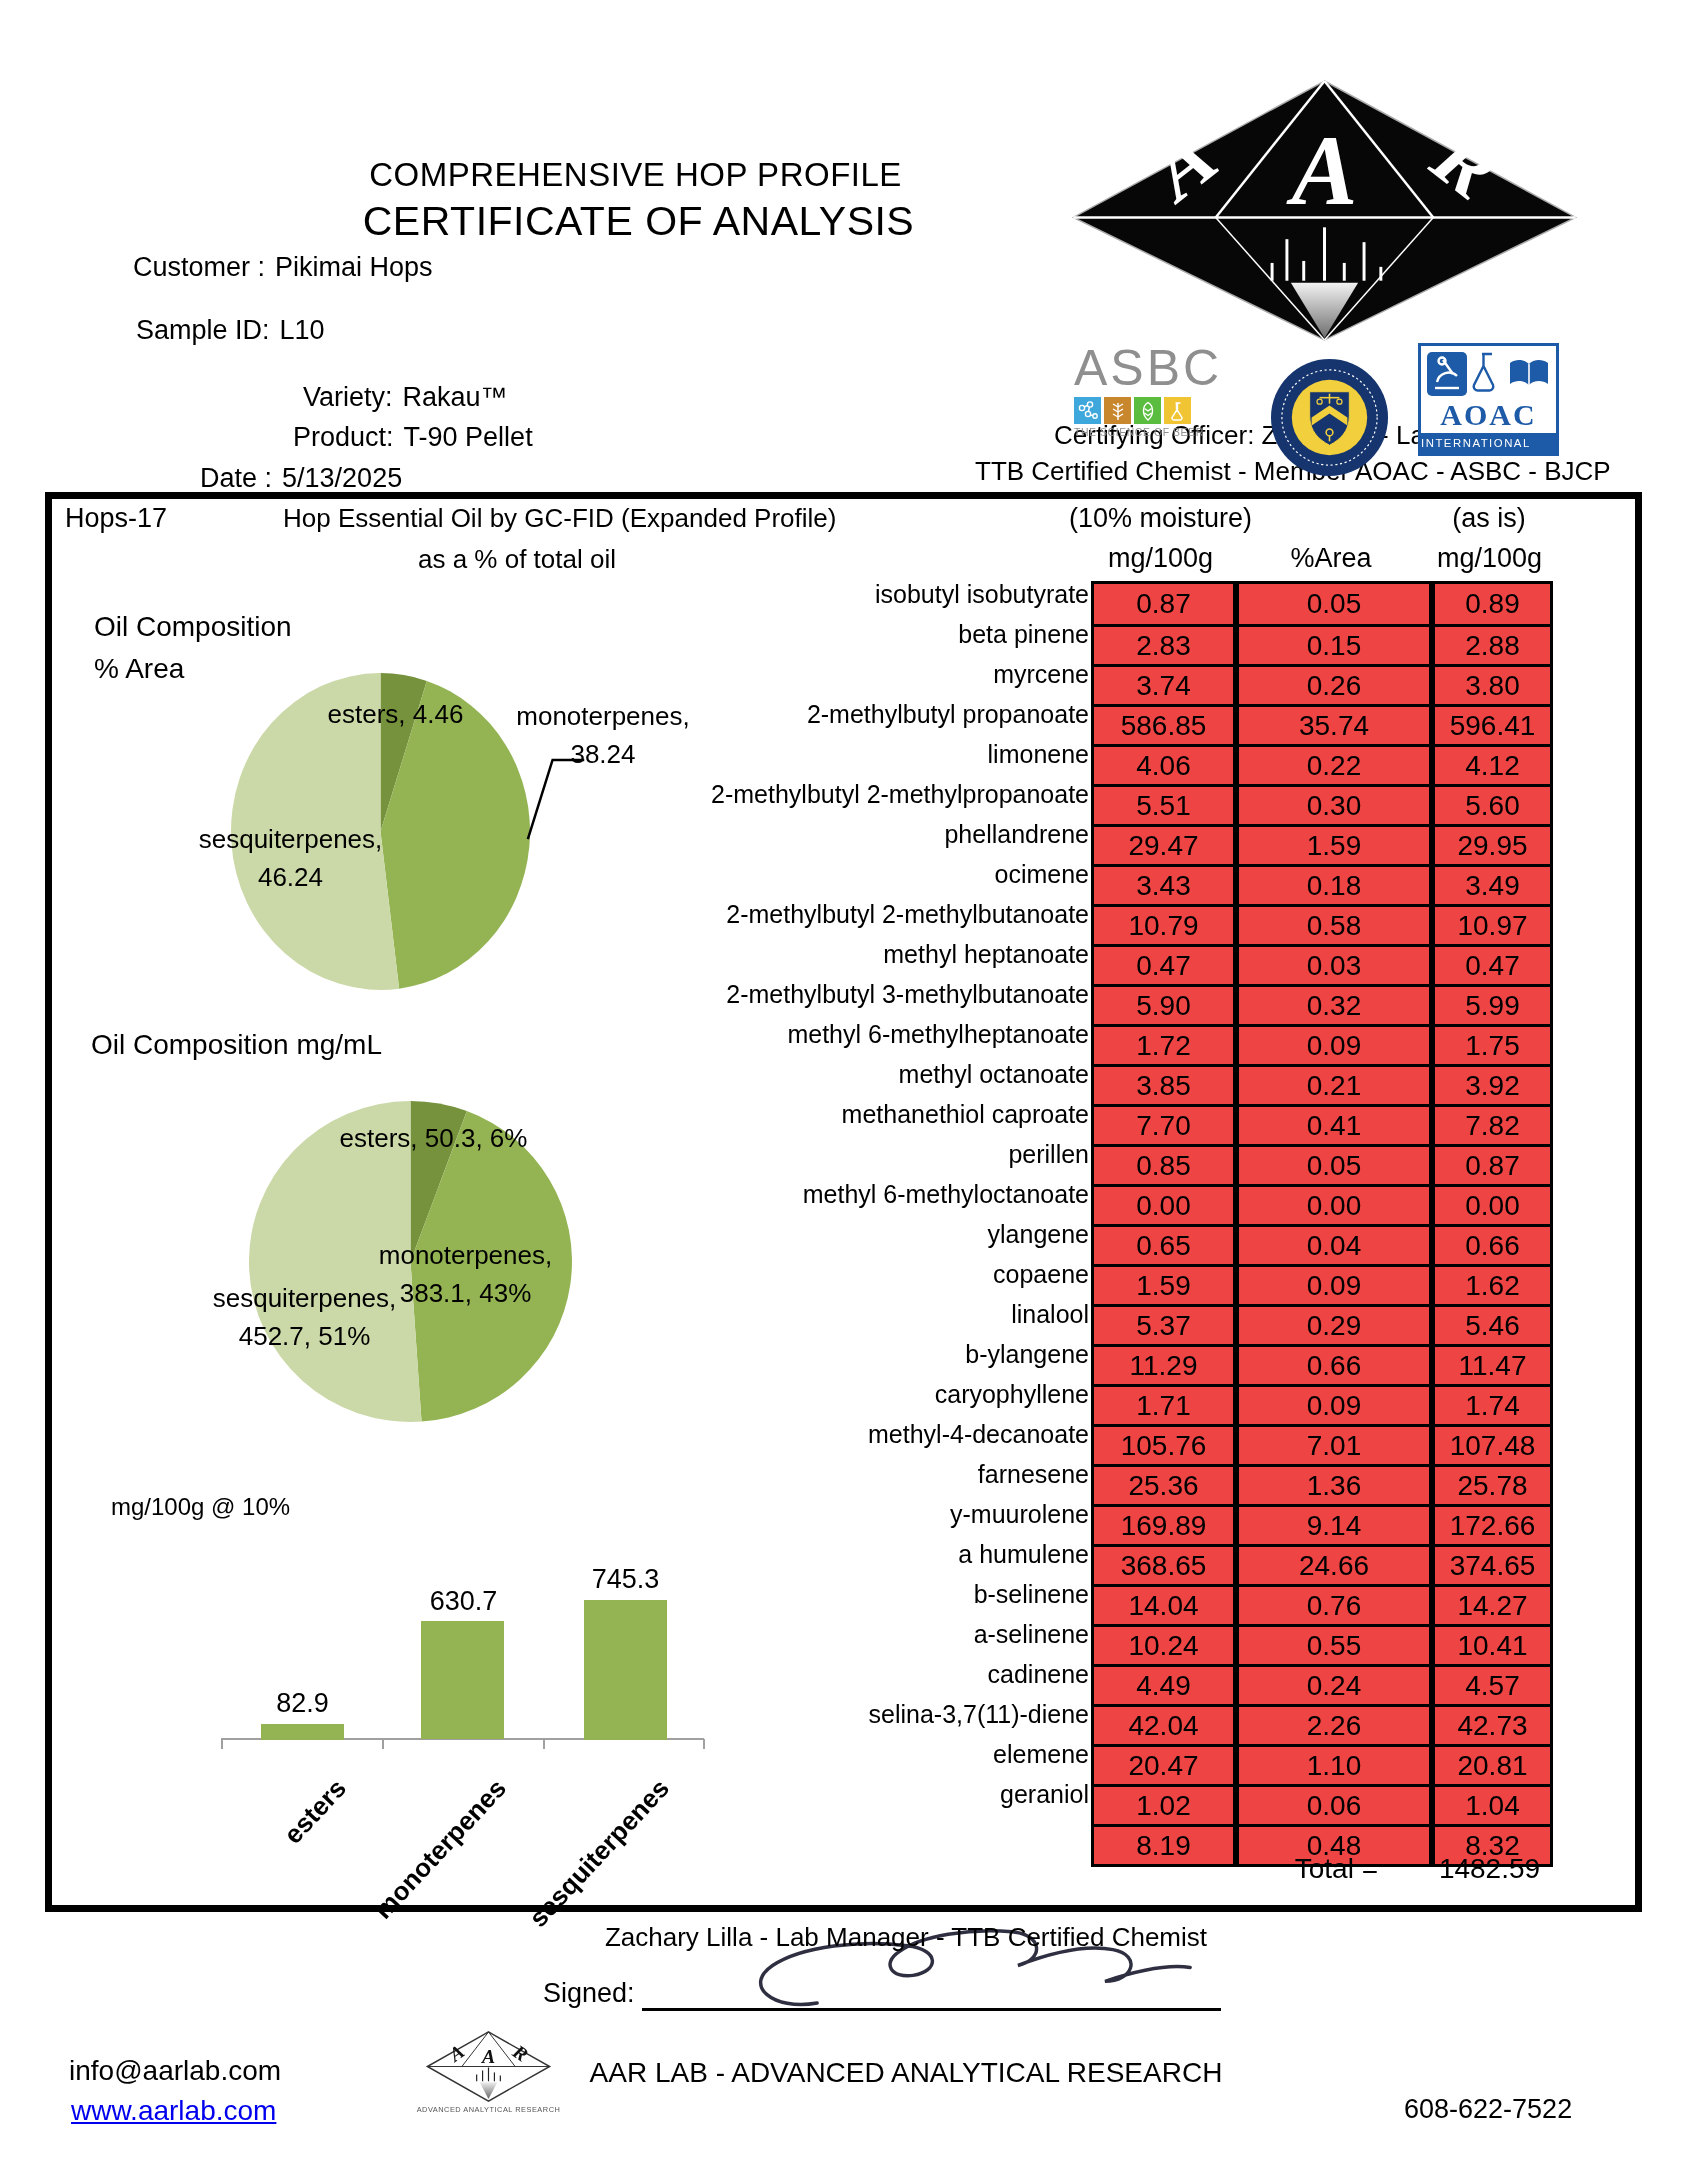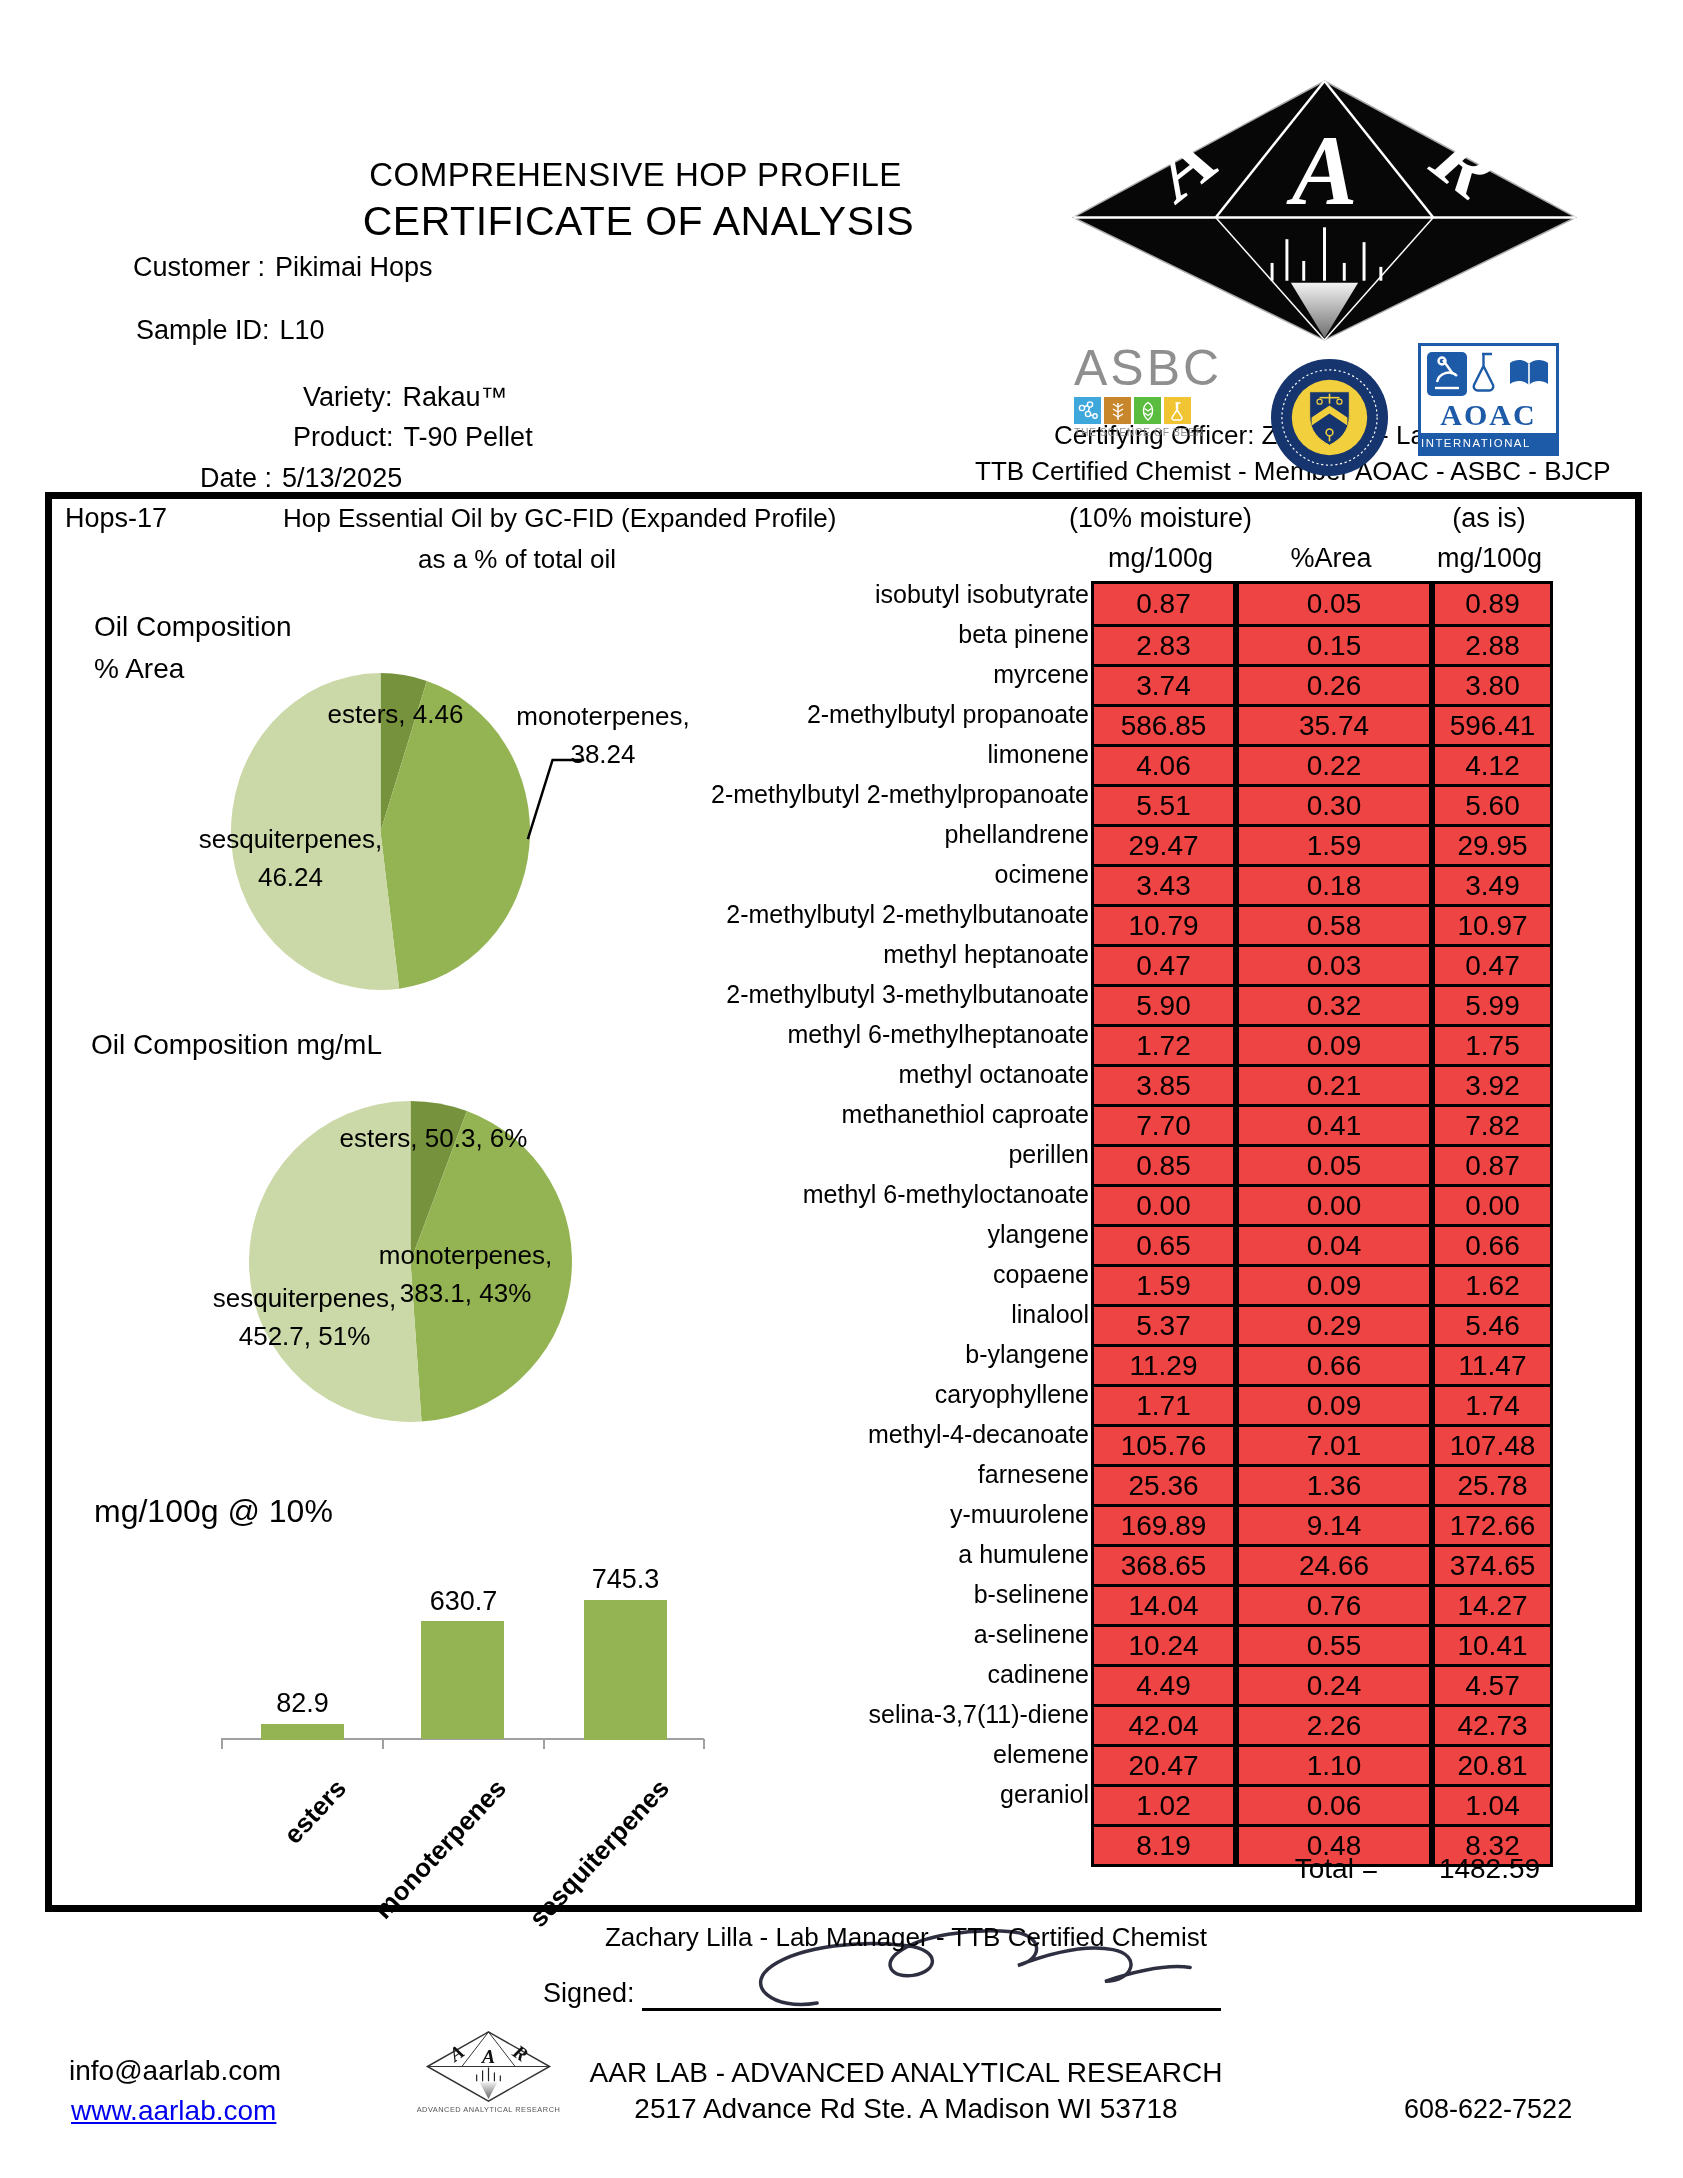--- a/index.html
+++ b/index.html
@@ -64,21 +64,21 @@
   .pie-svg{position:absolute;}
   .pie-label{position:absolute;text-align:center;font-size:26px;line-height:38px;}
   .p1-esters{left:257px;top:695px;width:277px;}
   .p1-mono{left:504px;top:697px;width:198px;}
   .p1-sesq{left:152px;top:820px;width:277px;}
   .p2-esters{left:295px;top:1119px;width:277px;}
   .p2-mono{left:327px;top:1236px;width:277px;}
   .p2-sesq{left:166px;top:1279px;width:277px;}
   .leader{left:515px;top:750px;}
   .bar-chart{left:59px;top:1485px;width:693px;height:426px;}
-  .bar-title{position:absolute;left:35px;top:8px;font-size:32px;white-space:nowrap;}
+  .bar-title{position:absolute;left:52px;top:8px;font-size:24px;white-space:nowrap;}
   .bar-axis{position:absolute;left:162px;top:253px;width:483px;border-top:2px solid #a0a0a0;}
   .bar-tick{position:absolute;top:254px;width:2px;height:10px;background:#a0a0a0;}
   .bar{position:absolute;}
   .bar-val{position:absolute;width:119px;text-align:center;font-size:27px;}
   .bar-cat{position:absolute;width:277px;text-align:right;font-size:26px;font-weight:700;
            transform:rotate(-47deg);transform-origin:100% 0;white-space:nowrap;}
   
   .signed-label{left:543px;top:1978px;font-size:27px;}
   .sig-svg{left:624px;top:1916px;}
   .sig-line{left:642px;top:2008px;width:579px;border-top:3px solid #000;}
@@ -428,21 +428,20 @@
       <div class="bar-cat" style="left: 317px; top: 288px;">sesquiterpenes</div>
     </div>
 
   <div class="abs signed-label">Signed:</div>
   <svg class="abs sig-svg" width="594" height="94" viewBox="0 0 600 95">
     <path d="M195,88 C150,96 120,70 150,50 C180,30 240,24 286,30 C320,34 318,56 292,60 C270,63 260,48 278,36 C300,20 350,12 392,16 C424,19 424,44 398,50 C424,40 462,28 494,34 C524,40 514,66 486,66 C510,58 546,48 572,52" fill="none" stroke="#2F2F42" stroke-width="3.5" stroke-linecap="round"></path>
   </svg>
   <div class="abs sig-line"></div>
   <div class="abs f-center f-line1">Zachary Lilla - Lab Manager - TTB Certified Chemist</div>
   <div class="abs f-center f-line2">AAR LAB - ADVANCED ANALYTICAL RESEARCH</div>
-  <div class="abs f-center f-line3">2517 Advance Rd Ste. A Madison WI 53718</div>
   <div class="abs f-email">info@aarlab.com</div>
   <a class="abs f-web" href="#">www.aarlab.com</a>
   <div class="abs f-phone">608-622-7522</div>
 
   <svg class="abs aar-small" width="129" height="73" viewBox="0 0 130 74">
     <defs>
       <linearGradient id="gTri2" x1="0" y1="0" x2="0" y2="1">
         <stop offset="0" stop-color="#eee"></stop>
           <stop offset="1" stop-color="#666"></stop>
       </linearGradient>

